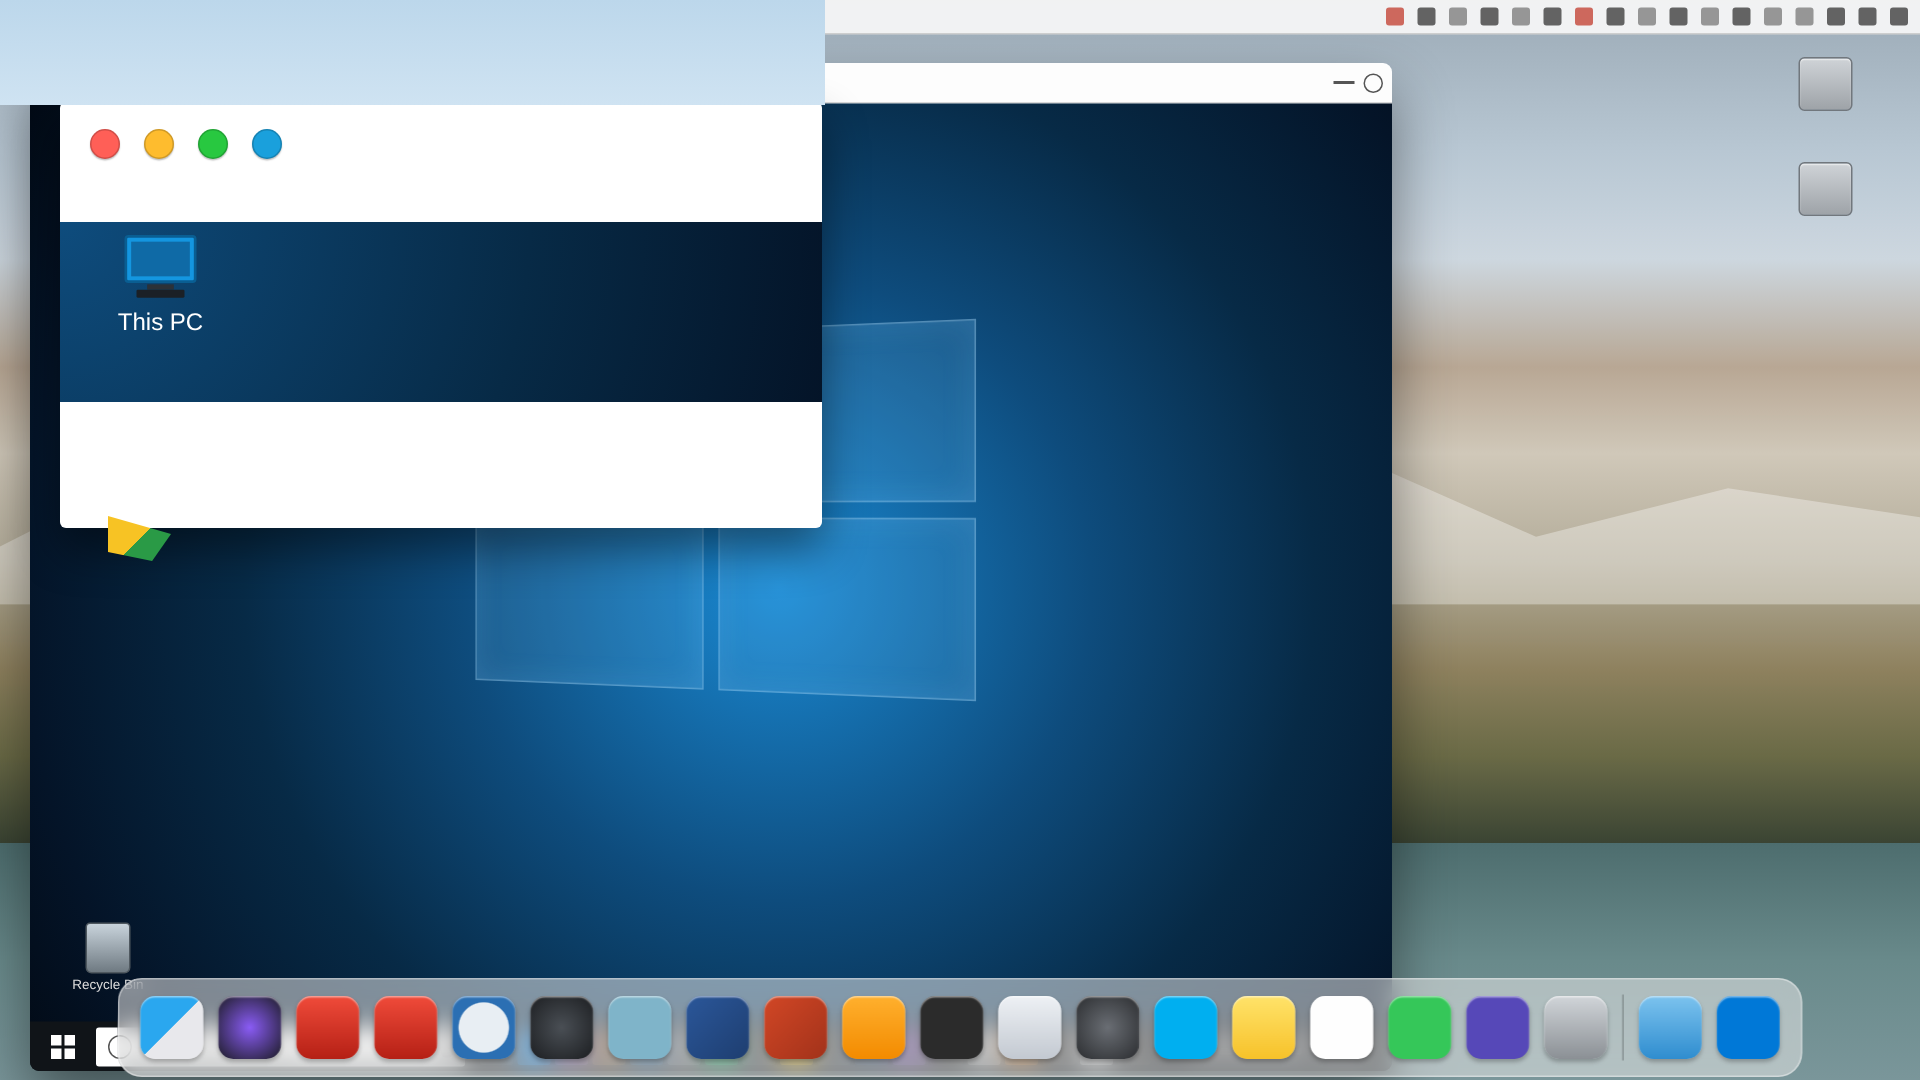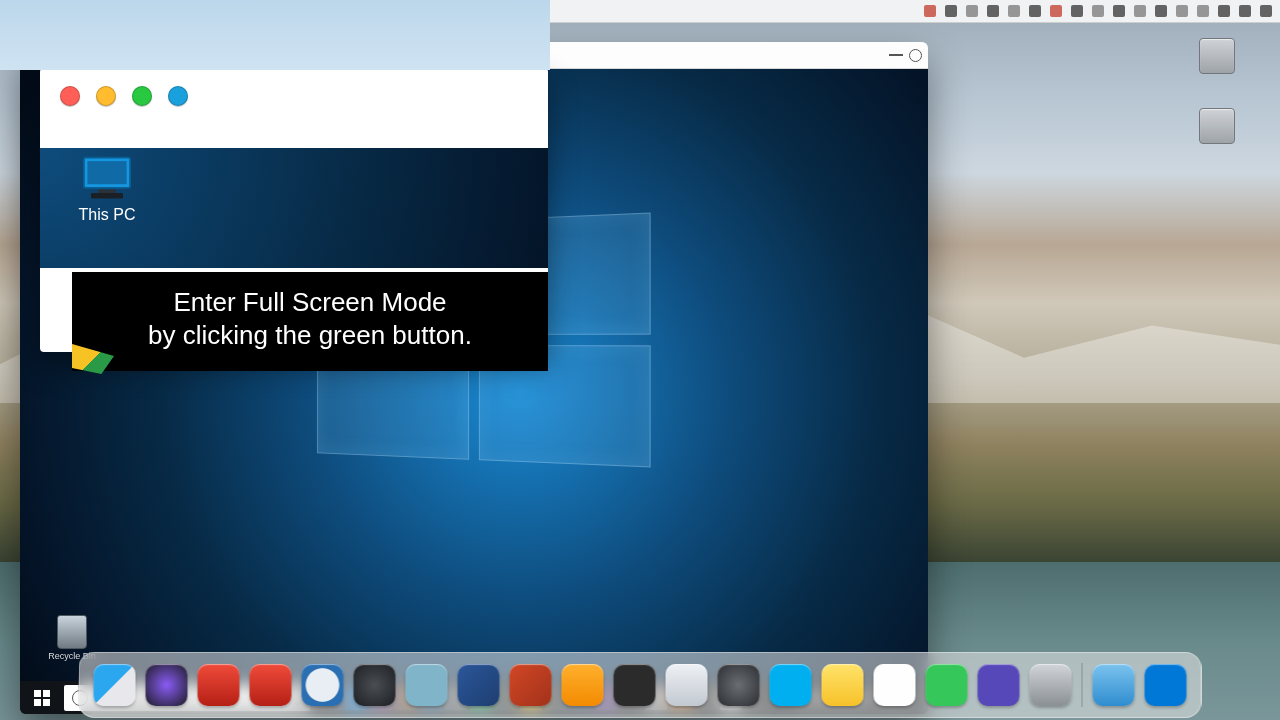--- a/index.html
+++ b/index.html
@@ -454,24 +454,20 @@
       <svg viewBox="0 0 64 54">
         <rect x="6" y="4" width="52" height="34" rx="2" fill="#1496e0" stroke="#0a5e92" stroke-width="2"></rect>
         <rect x="10" y="8" width="44" height="26" fill="#0f6aa6"></rect>
         <rect x="22" y="40" width="20" height="4" fill="#2b3138"></rect>
         <rect x="14" y="44" width="36" height="6" rx="1" fill="#1b2026"></rect>
       </svg>
       <div>This PC</div>
     </div>
   </div>
 
-  <div class="caption-box">
-    <div>Enter Full Screen Mode</div>
-    <div>by clicking the green button.</div>
-  </div>
   <div class="accent-corner"></div>
 </div>
 
 <div class="mac-dock" id="mac-dock">
     <div class="dock-item" style="background: linear-gradient(135deg, rgb(42, 167, 239) 0px, rgb(42, 167, 239) 50%, rgb(232, 232, 236) 50%, rgb(232, 232, 236) 100%);"></div>
     <div class="dock-item" style="background: radial-gradient(circle, rgb(138, 92, 245), rgb(28, 28, 36));"></div>
     <div class="dock-item" style="background: linear-gradient(rgb(240, 75, 58), rgb(181, 32, 21));"></div>
     <div class="dock-item" style="background: linear-gradient(rgb(240, 75, 58), rgb(181, 32, 21));"></div>
     <div class="dock-item" style="background: radial-gradient(circle, rgb(232, 238, 243) 55%, rgb(43, 111, 179) 58%);"></div>
     <div class="dock-item" style="background: radial-gradient(circle, rgb(74, 79, 85), rgb(28, 30, 33));"></div>

